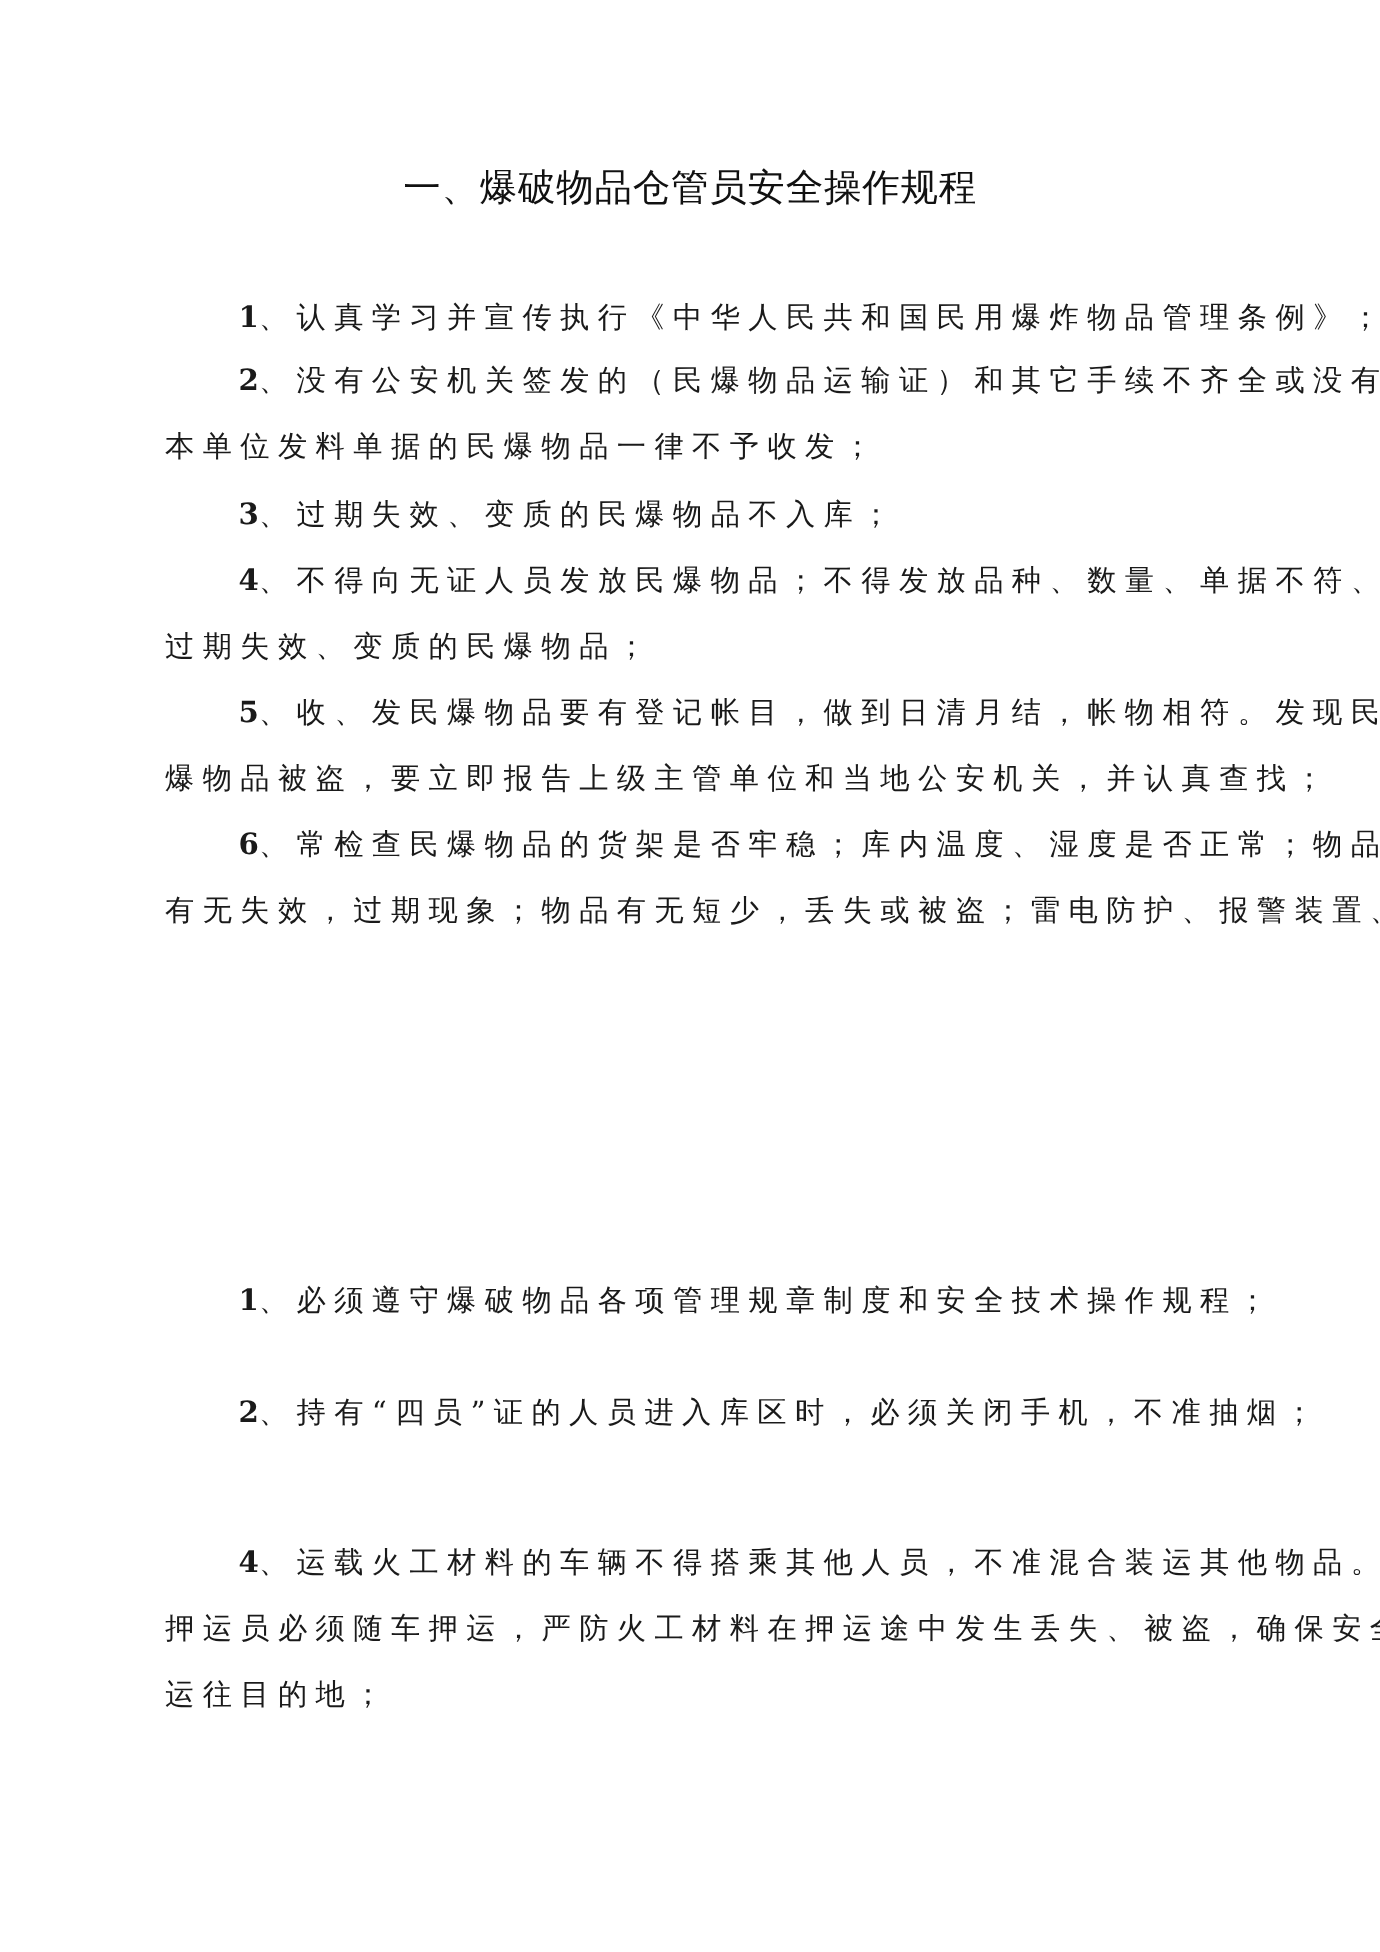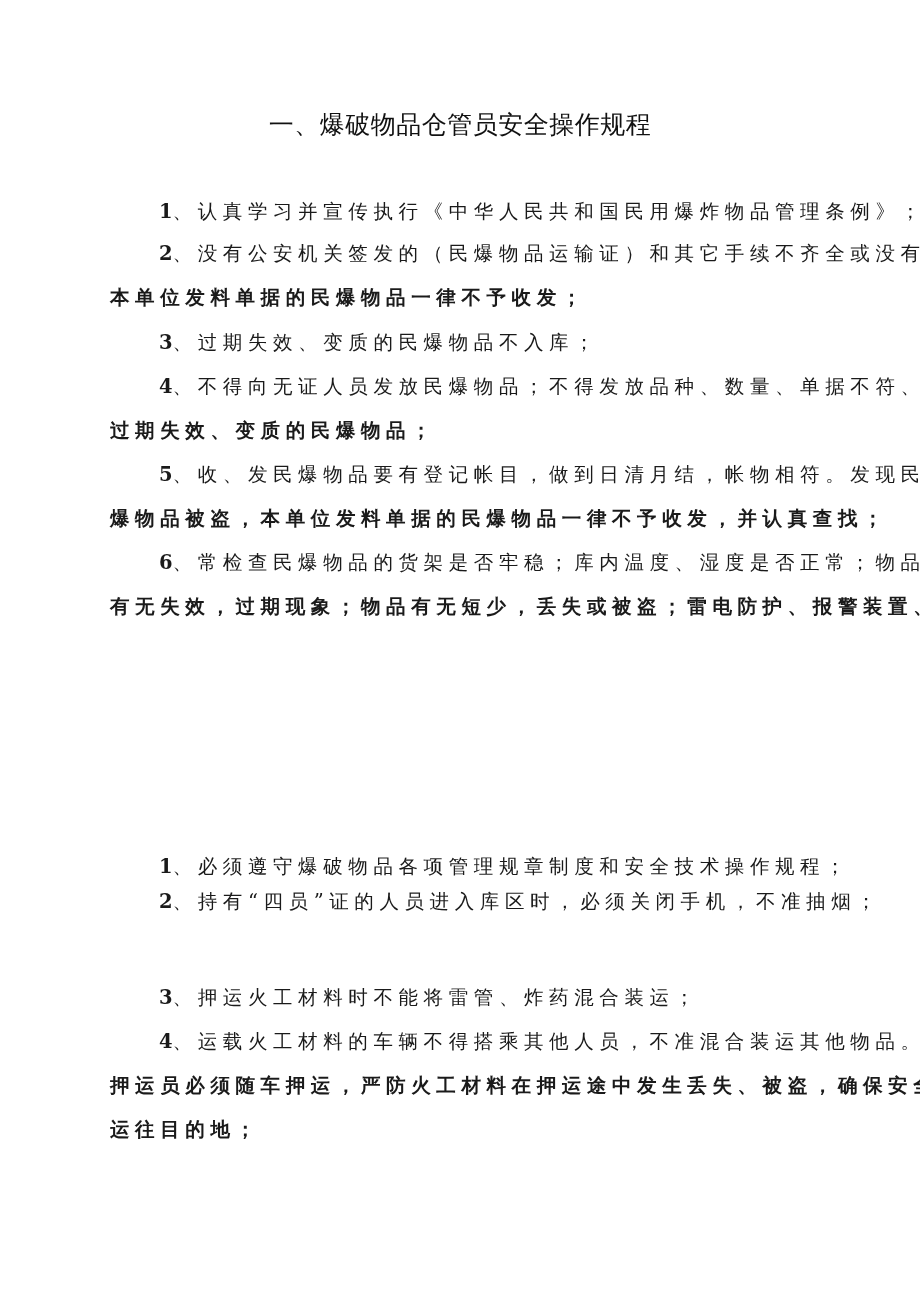--- a/index.html
+++ b/index.html
@@ -37,50 +37,49 @@
       font-size: 19.5px;
       letter-spacing: 5.6px;
       white-space: nowrap;
       color: #1a1a1a;
     }
     .num {
       font-weight: bold;
       letter-spacing: 0;
     }
     .indent { left: 159px; }
-    .flush { left: 110px; font-weight: bold; }
+    .flush { left: 110px; }
   </style>
 </head>
 <body>
 
 <div class="page">
 
   <div class="heading" style="top:108px;">一、爆破物品仓管员安全操作规程</div>
 
   <div class="line indent" style="top:198px;"><span class="num">1</span><span>、认真学习并宣传执行《中华人民共和国民用爆炸物品管理条例》；</span></div>
 
   <div class="line indent" style="top:240px;"><span class="num">2</span><span>、没有公安机关签发的（民爆物品运输证）和其它手续不齐全或没有</span></div>
   <div class="line flush" style="top:284px;">本单位发料单据的民爆物品一律不予收发；</div>
 
   <div class="line indent" style="top:329px;"><span class="num">3</span><span>、过期失效、变质的民爆物品不入库；</span></div>
 
   <div class="line indent" style="top:373px;"><span class="num">4</span><span>、不得向无证人员发放民爆物品；不得发放品种、数量、单据不符、</span></div>
   <div class="line flush" style="top:417px;">过期失效、变质的民爆物品；</div>
 
   <div class="line indent" style="top:461px;"><span class="num">5</span><span>、收、发民爆物品要有登记帐目，做到日清月结，帐物相符。发现民</span></div>
-  <div class="line flush" style="top:505px;">爆物品被盗，本单位发料单据的民爆物品一律不予收发，并认真查找；</div>
+  <div class="line flush" style="top:505px;">爆物品被盗，要立即报告上级主管单位和当地公安机关，并认真查找；</div>
 
   <div class="line indent" style="top:549px;"><span class="num">6</span><span>、常检查民爆物品的货架是否牢稳；库内温度、湿度是否正常；物品</span></div>
   <div class="line flush" style="top:593px;">有无失效，过期现象；物品有无短少，丢失或被盗；雷电防护、报警装置、</div>
 
 
 
   <div class="line indent" style="top:853px;"><span class="num">1</span><span>、必须遵守爆破物品各项管理规章制度和安全技术操作规程；</span></div>
 
-  <div class="line indent" style="top:888px;"><span class="num">2</span><span>、持有“四员”证的人员进入库区时，必须关闭手机，不准抽烟；</span></div>
+  <div class="line indent" style="top:928px;"><span class="num">2</span><span>、持有“四员”证的人员进入库区时，必须关闭手机，不准抽烟；</span></div>
 
-  <div class="line indent" style="top:984px;"><span class="num">3</span><span>、押运火工材料时不能将雷管、炸药混合装运；</span></div>
 
   <div class="line indent" style="top:1028px;"><span class="num">4</span><span>、运载火工材料的车辆不得搭乘其他人员，不准混合装运其他物品。</span></div>
   <div class="line flush" style="top:1072px;">押运员必须随车押运，严防火工材料在押运途中发生丢失、被盗，确保安全</div>
   <div class="line flush" style="top:1116px;">运往目的地；</div>
 
 </div>
 
 </body></html>

